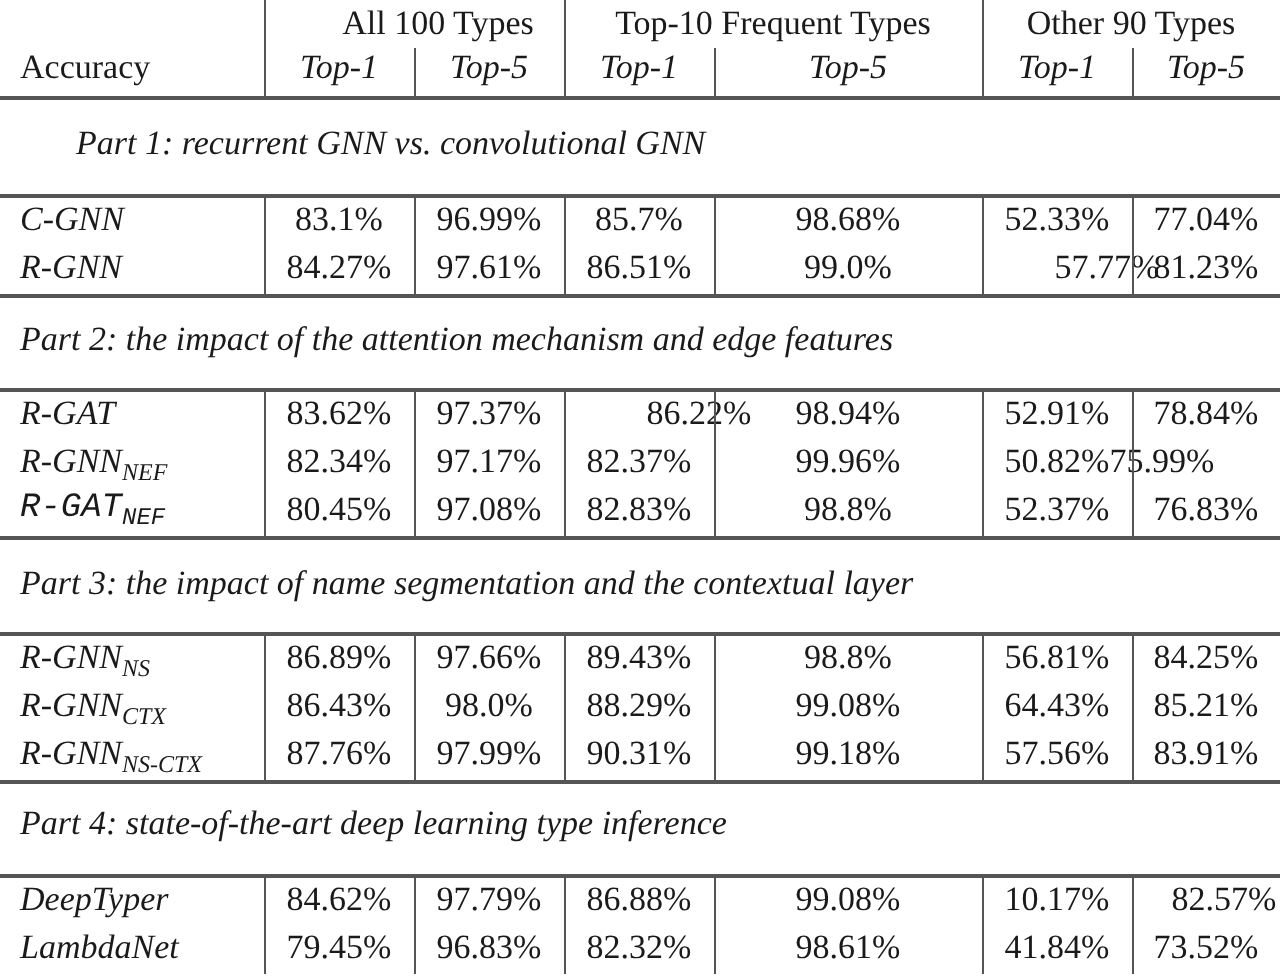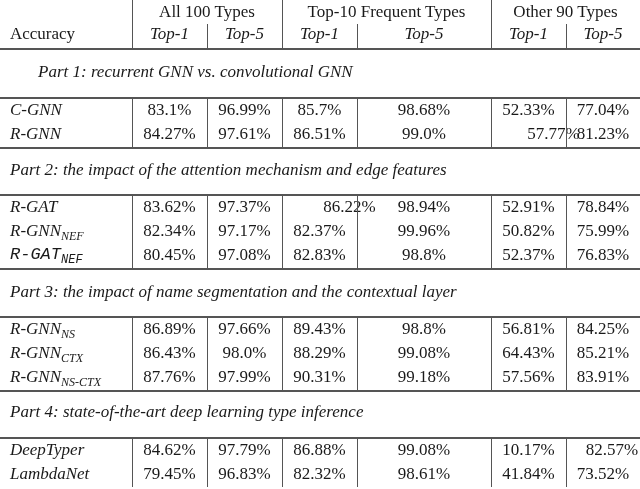--- a/index.html
+++ b/index.html
@@ -21,21 +21,21 @@
       position: absolute; left: 10px; font-style: italic; white-space: nowrap;
       height: 24px; line-height: 24px;
     }
     sub { font-size: 12px; vertical-align: -4px; line-height: 0; }
   </style>
 </head>
 <body>
 
 <div id="table">
     <div class="cell" style="left: 10px; top: 22px; text-align: left;">Accuracy</div>
-    <div class="cell" style="left: 132px; width: 150px; top: 0px;">All 100 Types</div>
+    <div class="cell" style="left: 132px; width: 150px; top: 0px; padding-left: 12px;">All 100 Types</div>
     <div class="cell" style="left: 282px; width: 209px; top: 0px;">Top-10 Frequent Types</div>
     <div class="cell" style="left: 491px; width: 149px; top: 0px;">Other 90 Types</div>
     <div class="cell it" style="left: 132px; width: 75px; top: 22px;">Top-1</div>
     <div class="cell it" style="left: 207px; width: 75px; top: 22px;">Top-5</div>
     <div class="cell it" style="left: 282px; width: 75px; top: 22px;">Top-1</div>
     <div class="cell it" style="left: 357px; width: 134px; top: 22px;">Top-5</div>
     <div class="cell it" style="left: 491px; width: 75px; top: 22px;">Top-1</div>
     <div class="cell it" style="left: 566px; width: 74px; top: 22px;">Top-5</div>
     <div class="vline" style="left: 132px; top: 0px; height: 49px;"></div>
     <div class="vline" style="left: 282px; top: 0px; height: 49px;"></div>
@@ -75,21 +75,21 @@
     <div class="cell" style="left: 275px; width: 75px; top: 195px; padding-left: 37px;">86.22%</div>
     <div class="cell" style="left: 357px; width: 134px; top: 195px;">98.94%</div>
     <div class="cell" style="left: 491px; width: 75px; top: 195px;">52.91%</div>
     <div class="cell" style="left: 566px; width: 74px; top: 195px;">78.84%</div>
     <div class="cell label" style="top: 219px;"><span>R-GNN</span><sub>NEF</sub></div>
     <div class="cell" style="left: 132px; width: 75px; top: 219px;">82.34%</div>
     <div class="cell" style="left: 207px; width: 75px; top: 219px;">97.17%</div>
     <div class="cell" style="left: 282px; width: 75px; top: 219px;">82.37%</div>
     <div class="cell" style="left: 357px; width: 134px; top: 219px;">99.96%</div>
     <div class="cell" style="left: 491px; width: 75px; top: 219px;">50.82%</div>
-    <div class="cell" style="left: 566px; width: 74px; top: 219px;">75.99%</div>
+    <div class="cell" style="left: 544px; width: 74px; top: 219px;">75.99%</div>
     <div class="cell label" style="top: 243px; font-family: Liberation Mono, monospace;"><span>R-GAT</span><sub>NEF</sub></div>
     <div class="cell" style="left: 132px; width: 75px; top: 243px;">80.45%</div>
     <div class="cell" style="left: 207px; width: 75px; top: 243px;">97.08%</div>
     <div class="cell" style="left: 282px; width: 75px; top: 243px;">82.83%</div>
     <div class="cell" style="left: 357px; width: 134px; top: 243px;">98.8%</div>
     <div class="cell" style="left: 491px; width: 75px; top: 243px;">52.37%</div>
     <div class="cell" style="left: 566px; width: 74px; top: 243px;">76.83%</div>
     <div class="vline" style="left: 132px; top: 194px; height: 74px;"></div>
     <div class="vline" style="left: 207px; top: 194px; height: 74px;"></div>
     <div class="vline" style="left: 282px; top: 194px; height: 74px;"></div>

